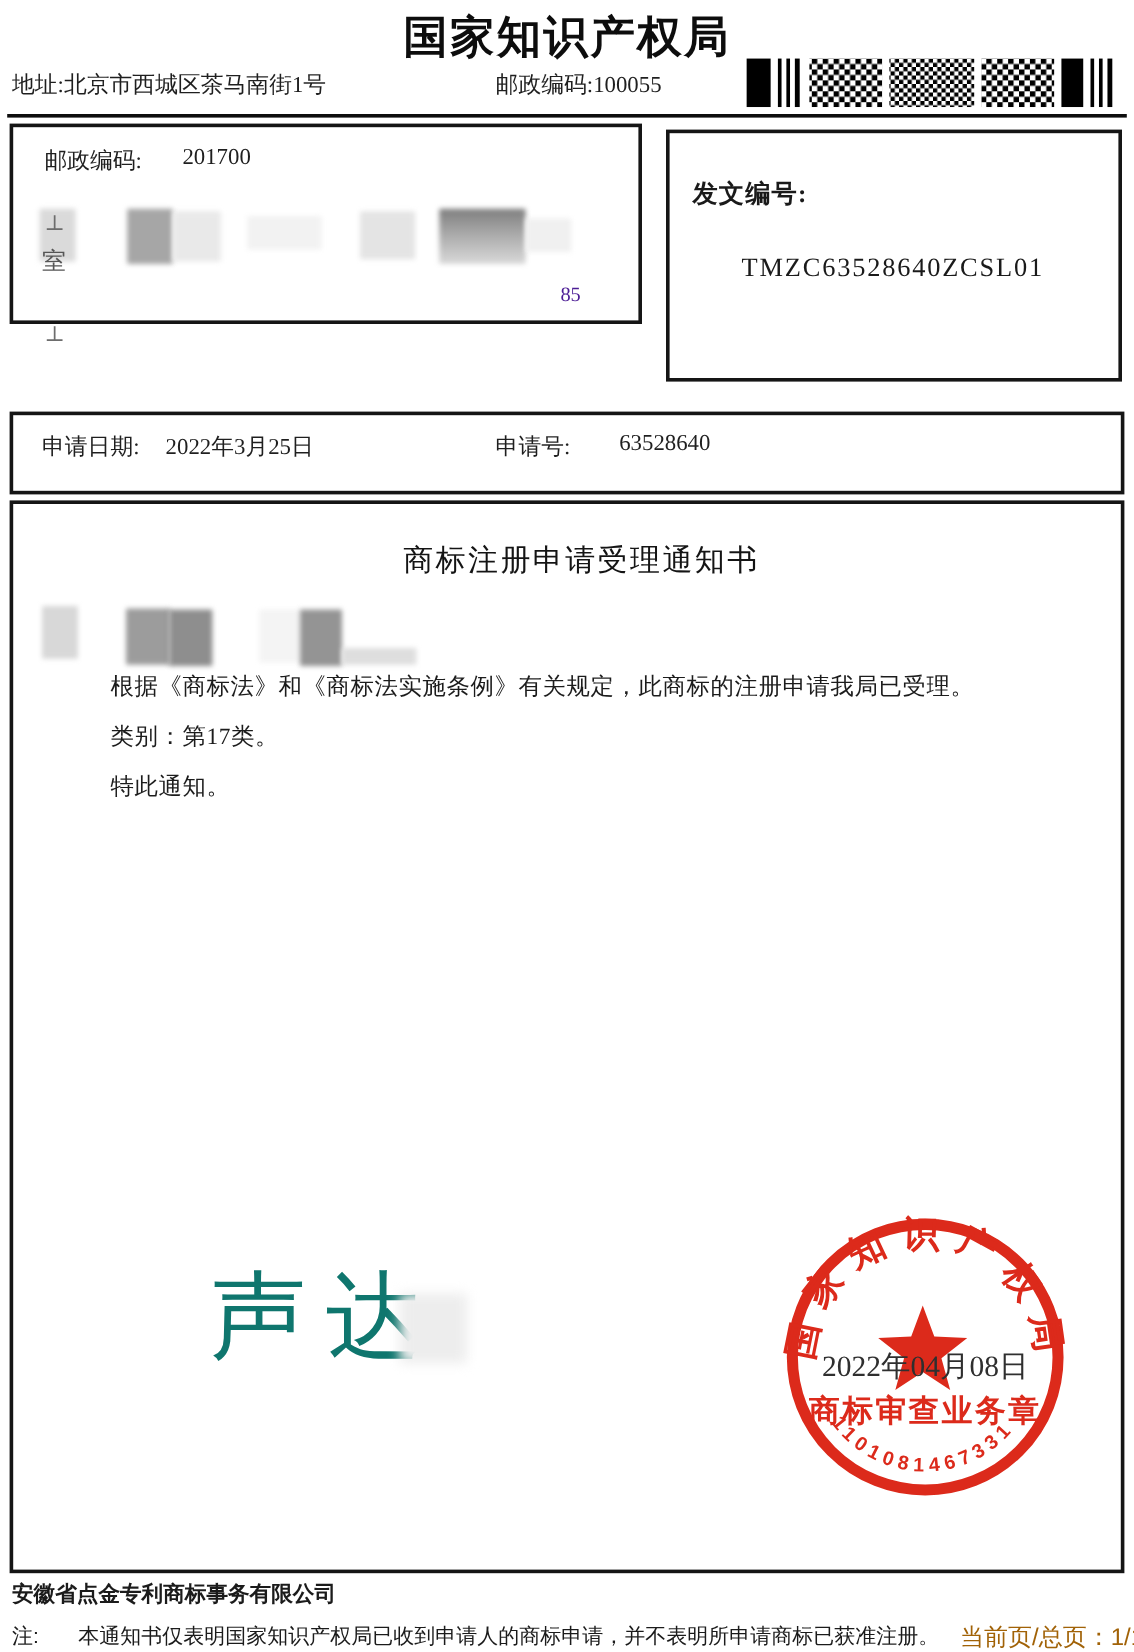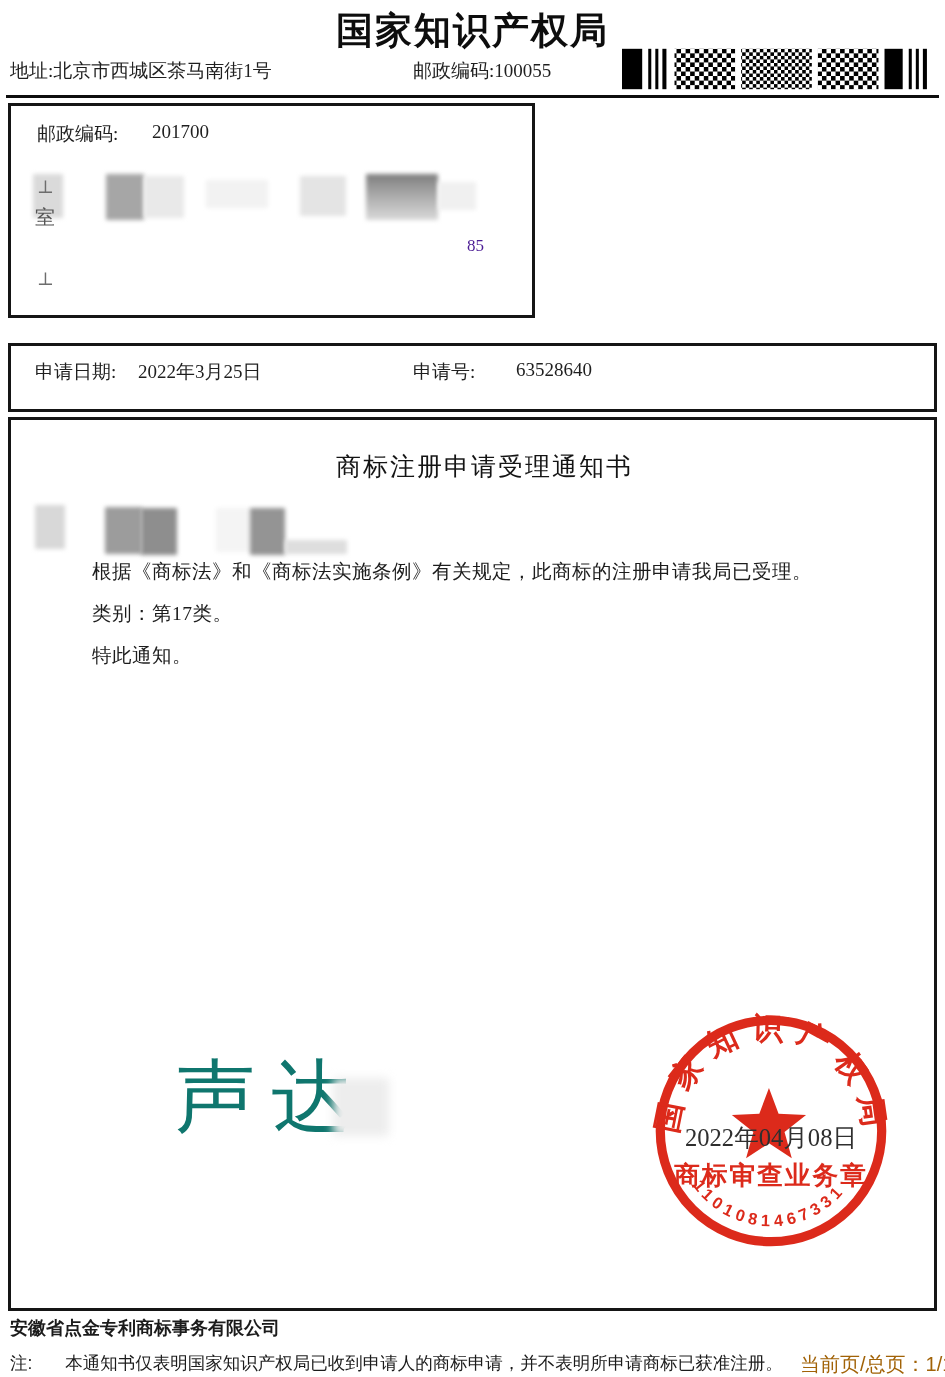--- a/index.html
+++ b/index.html
@@ -52,38 +52,42 @@
     <rect x="118" width="70" height="40" fill="url(#bcB)"></rect>
     <rect x="194" width="60" height="40" fill="url(#bcA)"></rect>
     <rect x="260" width="18" height="40" fill="#000"></rect>
     <rect x="284" width="3" height="40" fill="#000"></rect>
     <rect x="291" width="3" height="40" fill="#000"></rect>
     <rect x="298" width="4" height="40" fill="#000"></rect>
   </svg>
 
   <div class="abs hline"></div>
 
-  <div class="box" style="left:8px; top:103px; width:527px; height:215px;">
+  <div class="box" style="left:8px; top:103px; width:527px; height:167px;">
     <span class="abs smalltext" style="left:26px; top:15px;">邮政编码:</span>
     <span class="abs smalltext" style="left:141px; top:15px;">201700</span>
 
     <div class="redact" style="left:22px;  top:68px; width:30px; height:44px; background:#dadada;"></div>
     <div class="redact" style="left:95px;  top:68px; width:38px; height:46px; background:#a6a6a6;"></div>
     <div class="redact" style="left:133px; top:70px; width:40px; height:42px; background:#e9e9e9;"></div>
     <div class="redact" style="left:195px; top:74px; width:62px; height:28px; background:#f2f2f2;"></div>
     <div class="redact" style="left:289px; top:70px; width:46px; height:40px; background:#e4e4e4;"></div>
     <div class="redact" style="left:355px; top:68px; width:72px; height:46px; background:linear-gradient(180deg,#7e7e7e 0%,#a9a9a9 45%,#d9d9d9 100%);"></div>
     <div class="redact" style="left:427px; top:76px; width:38px; height:28px; background:#f0f0f0;"></div>
 
     <span class="abs mark-t" style="left:26px; top:70px;">⊥</span>
     <span class="abs" style="left:24px; top:98px; font-size:20px; color:#555; filter:blur(0.5px);">室</span>
     <span class="abs" style="left:456px; top:82px; font-size:17px; color:#4c1d95;margin-top:48px;">85</span>
     <span class="abs mark-t" style="left:26px; top:162px;">⊥</span>
   </div>
 
+  <div class="box" style="left:555px; top:108px; width:380px; height:210px;">
+    <span class="abs" style="left:19px; top:36px; font-size:21px; font-weight:bold; letter-spacing:1px;">发文编号:</span>
+    <span class="abs" style="left:60px; top:99px; font-size:22px; letter-spacing:1.5px;">TMZC63528640ZCSL01</span>
+  </div>
 
   <div class="box" style="left:8px; top:343px; width:929px; height:69px;">
     <span class="abs smalltext" style="left:24px; top:13px;">申请日期:</span>
     <span class="abs smalltext" style="left:127px; top:13px;">2022年3月25日</span>
     <span class="abs smalltext" style="left:402px; top:13px;">申请号:</span>
     <span class="abs smalltext" style="left:505px; top:13px;">63528640</span>
   </div>
 
   <div class="box" style="left:8px; top:417px; width:929px; height:894px;">
     <div class="abs notice-title">商标注册申请受理通知书</div>

